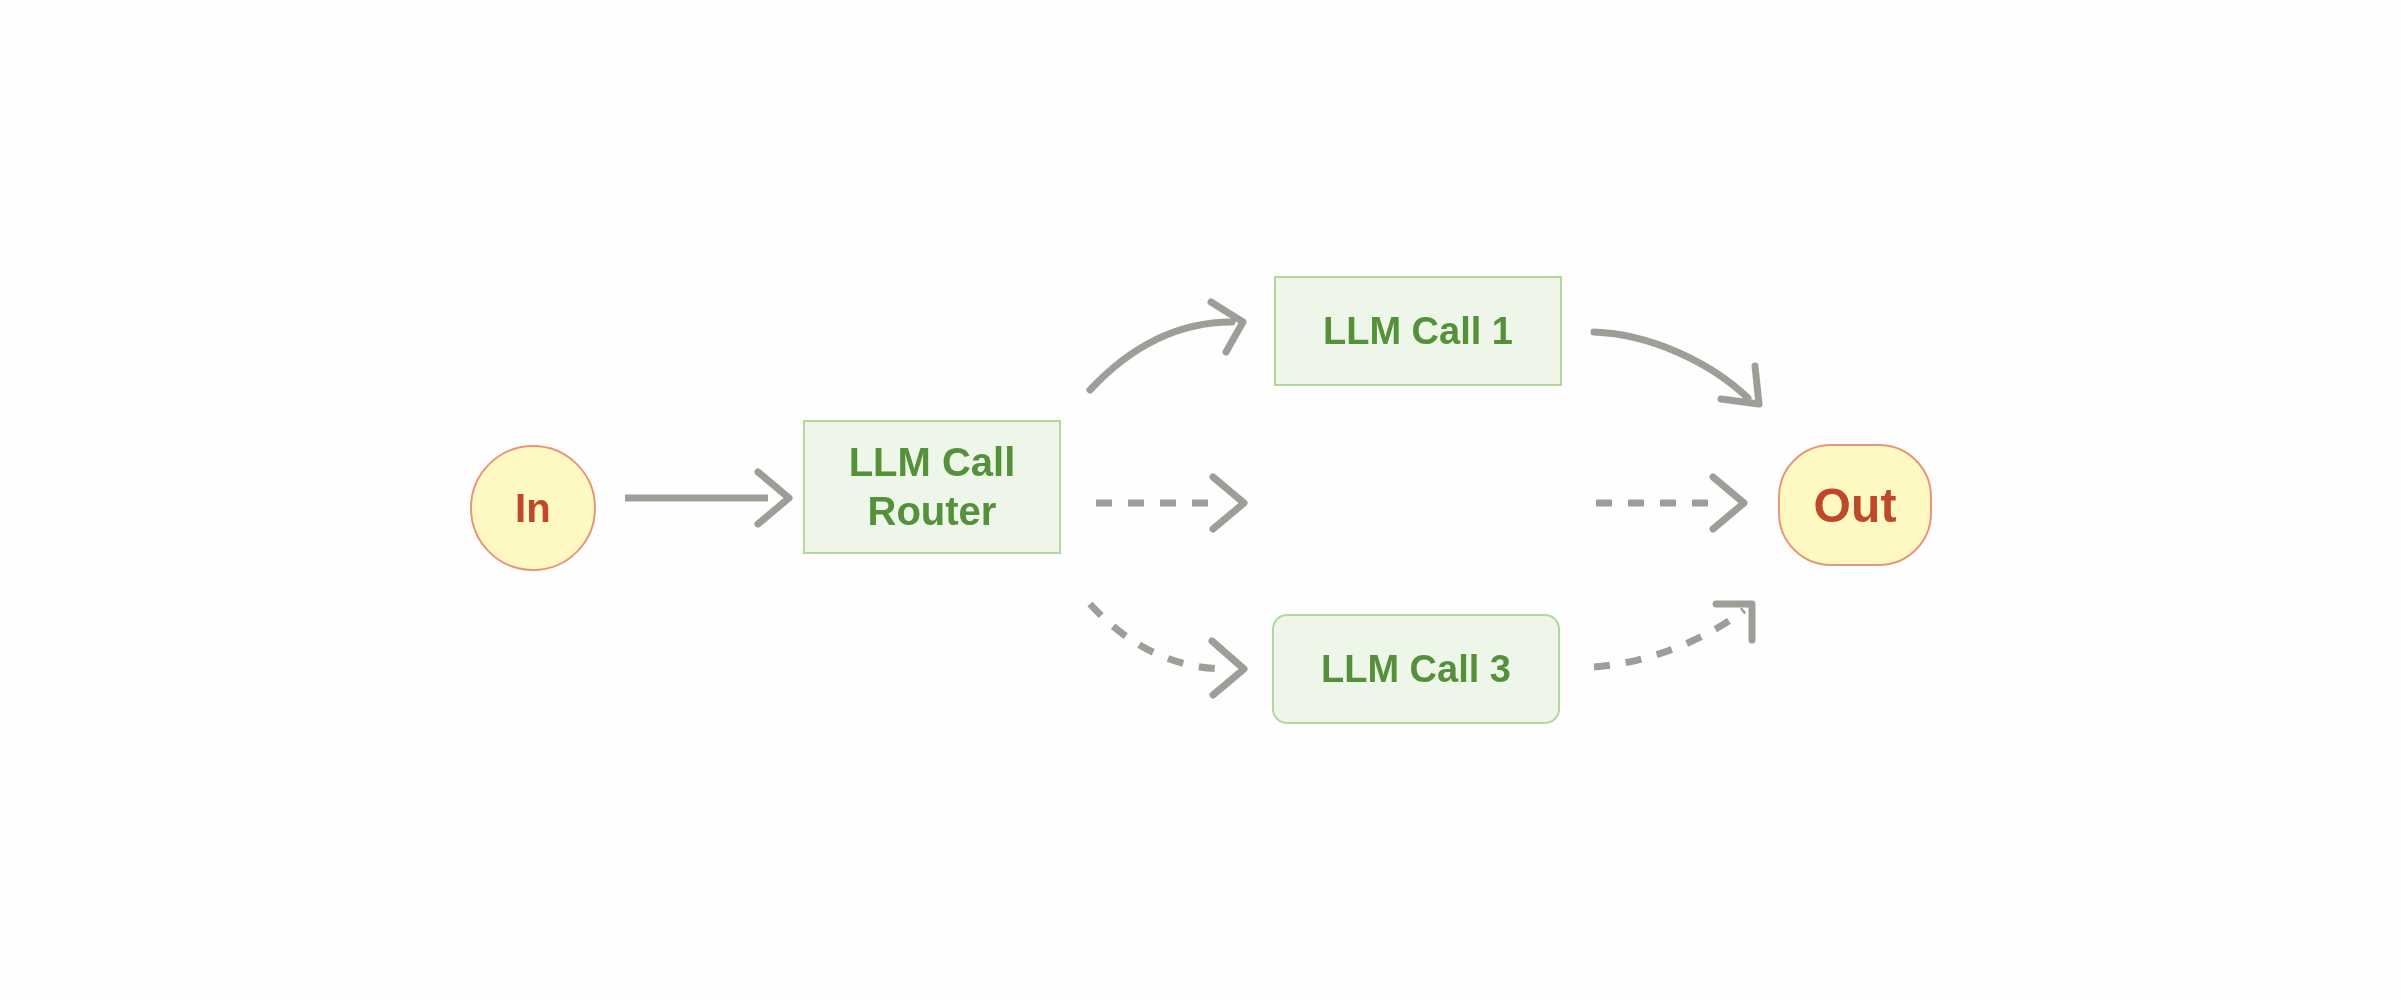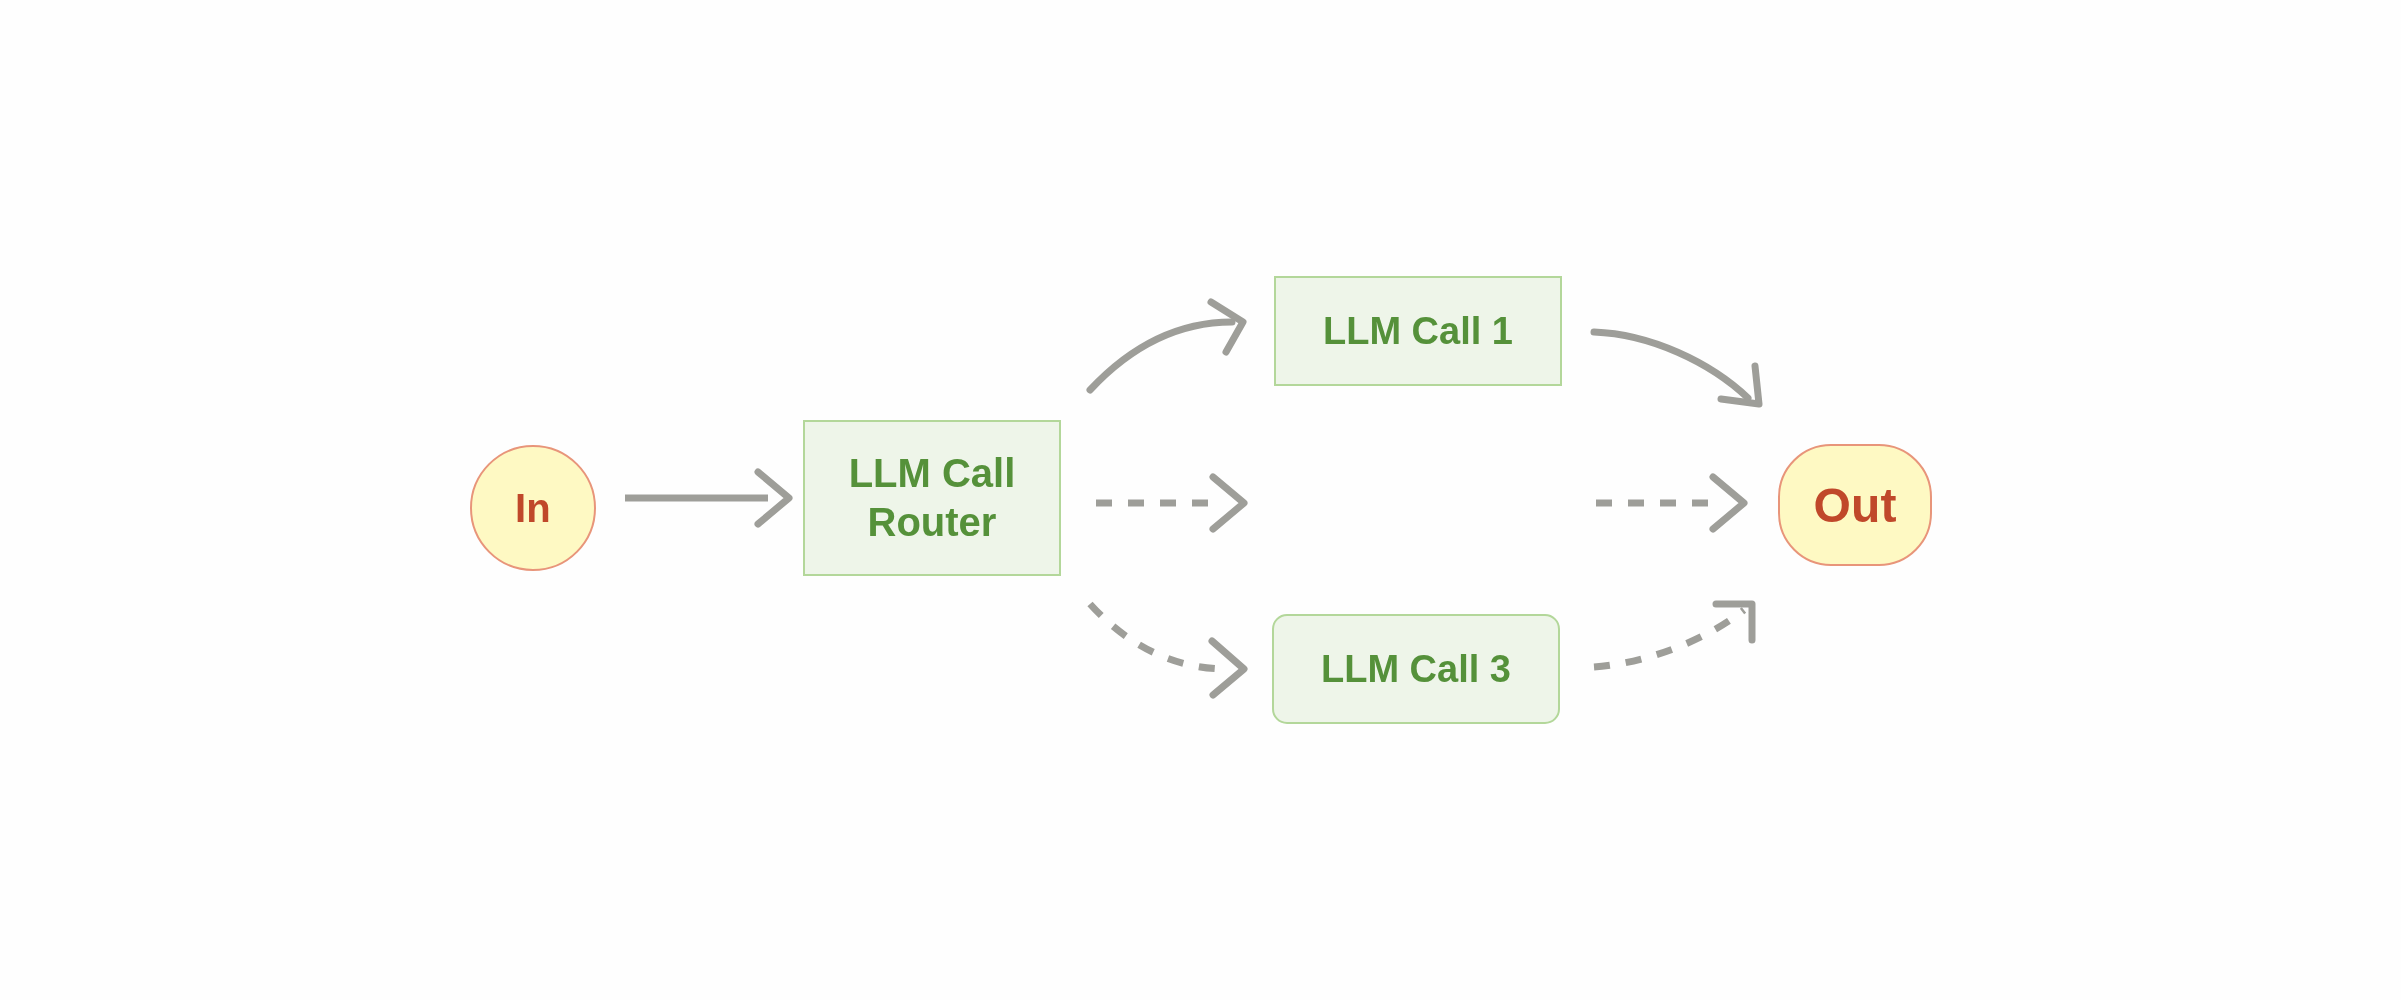--- a/index.html
+++ b/index.html
@@ -69,21 +69,21 @@
     background: #eef5e9;
     border: 2px solid #b3d79a;
     color: #55913a;
     font-weight: bold;
     line-height: 1.22;
   }
   .node-router {
     left: 803px;
     top: 420px;
     width: 258px;
-    height: 156px;
+    height: 134px;
     font-size: 40px;
     padding: 8px 16px;
   }
   .node-call {
     width: 288px;
     height: 110px;
     font-size: 38px;
   }
   .node-call-1 { left: 1274px; top: 276px; }
   .node-call-2 { left: 1276px; top: 448px; }

